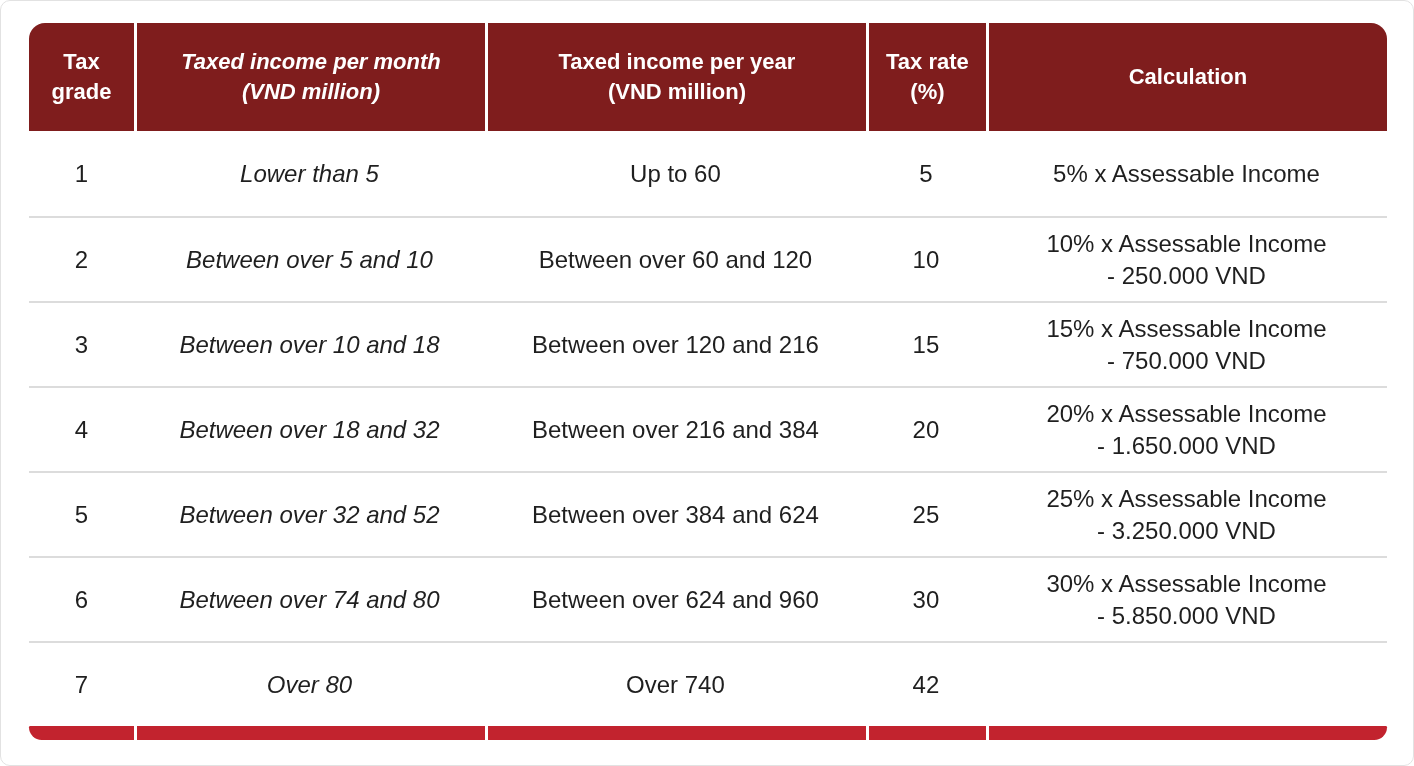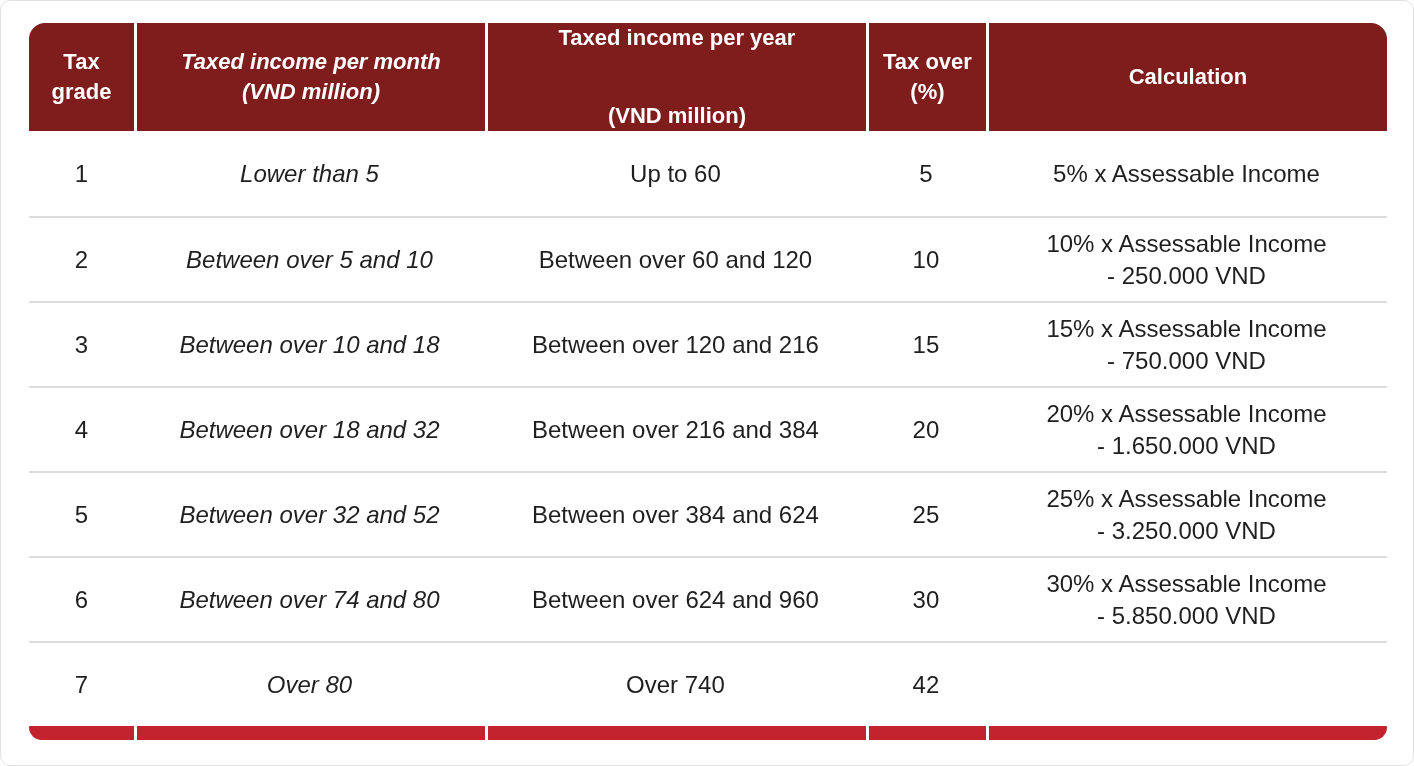--- a/index.html
+++ b/index.html
@@ -38,21 +38,21 @@
     color: #ffffff;
     font-weight: bold;
     font-size: 22px;
     line-height: 1.35;
   }
   .th + .th { border-left: 3px solid #ffffff; }
 
   
   .col-grade   { width: 7.73%; }
   .col-monthly { width: 25.85%; font-style: italic; }
-  .col-yearly  { width: 28.05%; justify-content: space-between; }
+  .col-yearly  { width: 28.05%; }
   .col-rate    { width: 8.84%; }
   .col-calc    { width: 29.53%; align-items: center; }
 
   
   .tr {
     display: flex;
     align-items: center;
     height: 85px;
   }
   .tr + .tr { border-top: 2px solid #dcdcdc; }
@@ -96,21 +96,21 @@
       </div>
       <div class="th col-monthly">
         <span>Taxed income per month</span>
         <span>(VND million)</span>
       </div>
       <div class="th col-yearly">
         <span>Taxed income per year</span>
         <span>(VND million)</span>
       </div>
       <div class="th col-rate">
-        <span>Tax over</span>
+        <span>Tax rate</span>
         <span>(%)</span>
       </div>
       <div class="th col-calc">
         <span>Calculation</span>
       </div>
     </div>
 
     <div class="tbody" id="tbody">
         <div class="tr">
           <div class="td col-grade">1</div>

